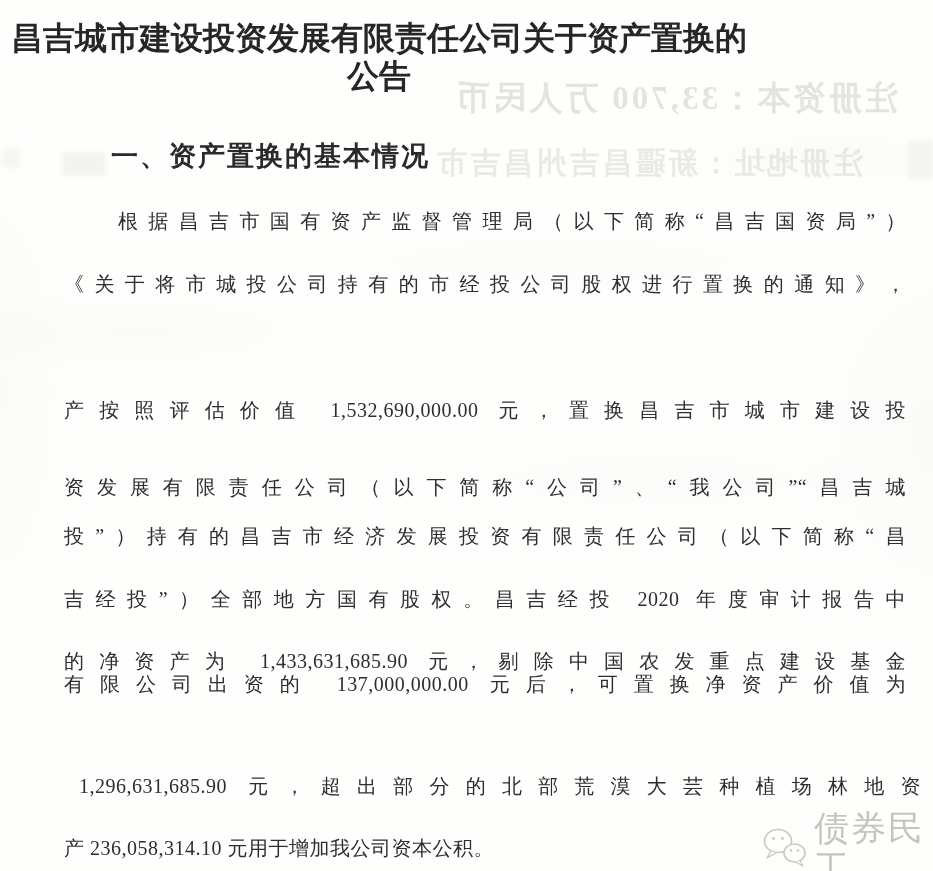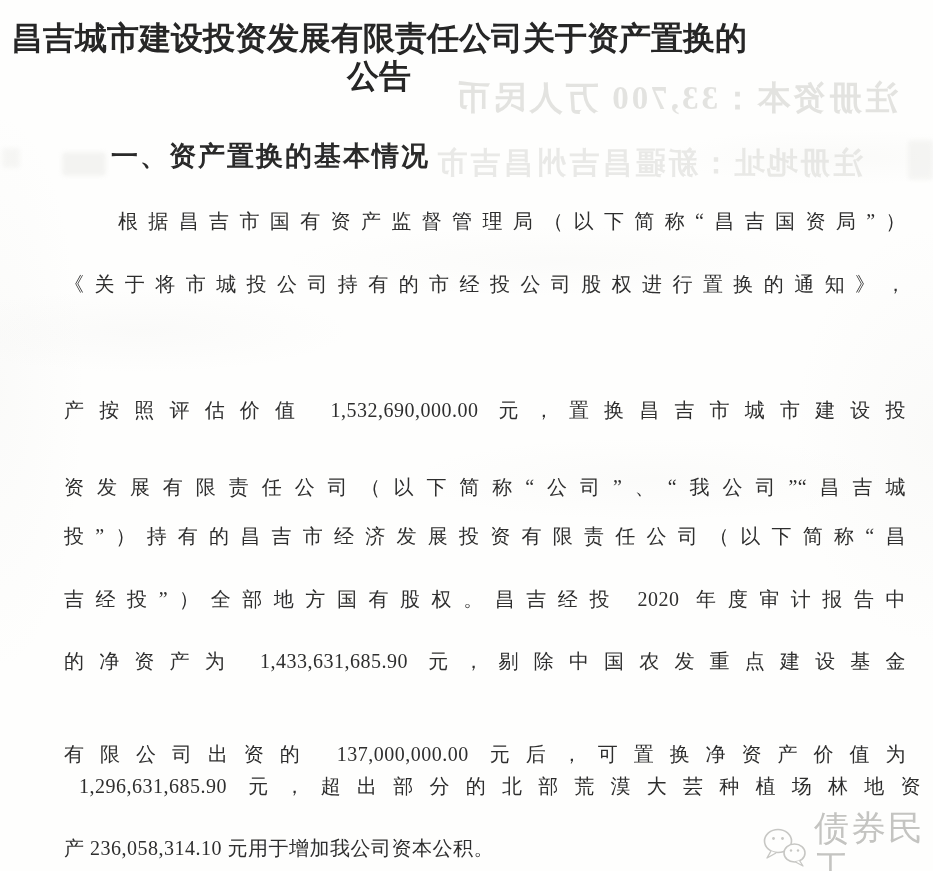--- a/index.html
+++ b/index.html
@@ -95,21 +95,21 @@
 
   <div class="section-heading">一、资产置换的基本情况</div>
 
   <div class="body-line justified indent" style="top:203px;">根据昌吉市国有资产监督管理局（以下简称“昌吉国资局”）</div>
   <div class="body-line justified" style="top:266px;">《关于将市城投公司持有的市经投公司股权进行置换的通知》，</div>
   <div class="body-line justified" style="top:392px;">产按照评估价值 1,532,690,000.00 元，置换昌吉市城市建设投</div>
   <div class="body-line justified" style="top:469px;">资发展有限责任公司（以下简称“公司”、“我公司”“昌吉城</div>
   <div class="body-line justified" style="top:518px;">投”）持有的昌吉市经济发展投资有限责任公司（以下简称“昌</div>
   <div class="body-line justified" style="top:581px;">吉经投”）全部地方国有股权。昌吉经投 2020 年度审计报告中</div>
   <div class="body-line justified" style="top:643px;">的净资产为 1,433,631,685.90 元，剔除中国农发重点建设基金</div>
-  <div class="body-line justified" style="top:736px;">有限公司出资的 137,000,000.00 元后，可置换净资产价值为</div>
+  <div class="body-line justified" style="top:666px;">有限公司出资的 137,000,000.00 元后，可置换净资产价值为</div>
   <div class="body-line justified" style="top:768px;margin-left:15px;">1,296,631,685.90 元，超出部分的北部荒漠大芸种植场林地资</div>
   <div class="body-line last" style="top:830px;">产 236,058,314.10 元用于增加我公司资本公积。</div>
 
   <div class="watermark">
     <span>
       <svg class="wm-icon" width="46" height="42" viewBox="0 0 46 42">
         <ellipse cx="16" cy="14" rx="13.5" ry="11.5" fill="none" stroke="#c7c7c4" stroke-width="1.6"></ellipse>
         <path d="M9 24 L5 31 L14 26" fill="#fefefd" stroke="#c7c7c4" stroke-width="1.4" stroke-linejoin="round"></path>
         <circle cx="11.5" cy="11.5" r="1.4" fill="#c7c7c4"></circle>
         <circle cx="20.5" cy="11.5" r="1.4" fill="#c7c7c4"></circle>

